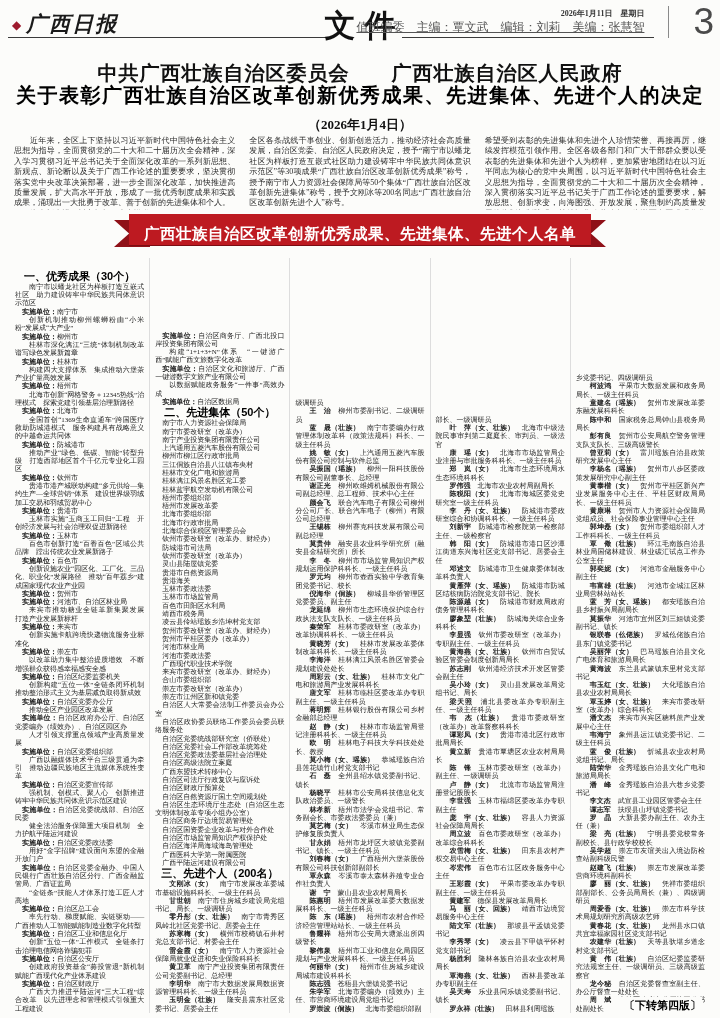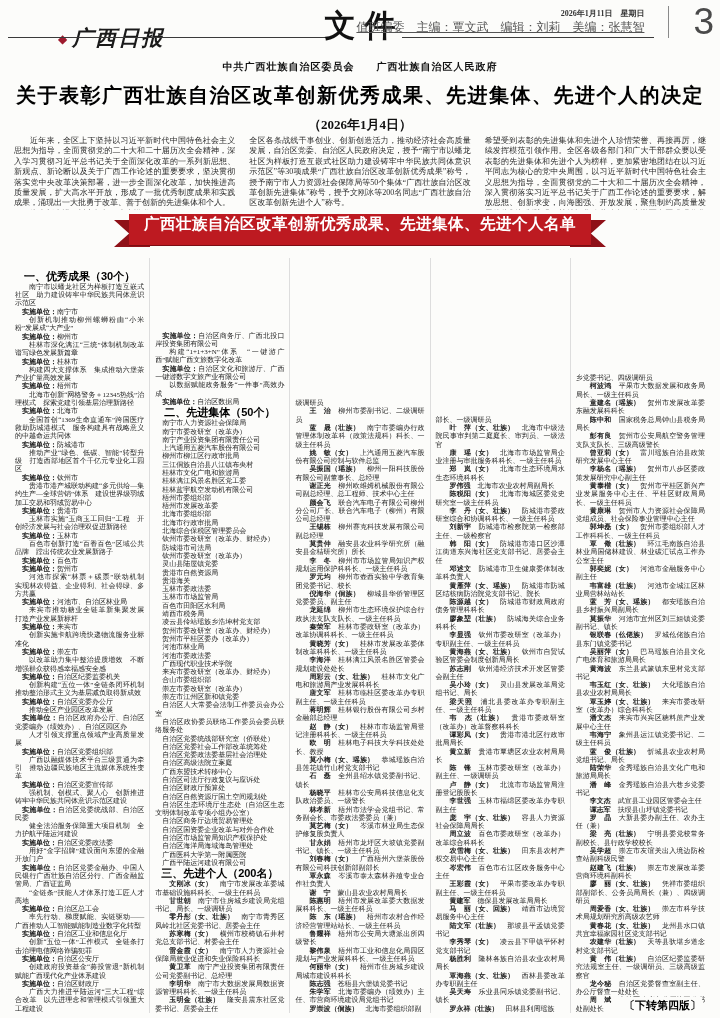--- a/index.html
+++ b/index.html
@@ -1,49 +1,49 @@
 <!DOCTYPE html>
 <html><head>
 <meta charset="utf-8">
 <style>
   html,body{margin:0;padding:0;}
   body{width:720px;height:1018px;background:#efefed;font-family:"Liberation Serif","DejaVu Serif",serif;color:#1c1c1c;}
   .page{position:relative;width:720px;height:1018px;background:#fcfcfa;overflow:hidden;}
 
   
-  .masthead{position:absolute;left:12px;top:24px;font-size:21px;font-weight:bold;font-style:italic;letter-spacing:2px;color:#1a1a1a;white-space:nowrap;margin-left:46px;}
+  .masthead{position:absolute;left:12px;top:10px;font-size:21px;font-weight:bold;font-style:italic;letter-spacing:2px;color:#1a1a1a;white-space:nowrap;}
   .masthead .dia{font-style:normal;color:#9e1b2e;font-size:12px;vertical-align:2px;margin-right:3px;}
   .rule-seg{position:absolute;top:37px;height:1px;background:#3a3a3a;}
   .seg1{left:8px;width:318px;}
   .seg2{left:402px;width:252px;}
   .section-title{position:absolute;left:50%;top:5px;transform:translateX(-50%);font-size:31px;font-weight:bold;letter-spacing:9px;padding-left:9px;color:#111;}
   .pagebox{position:absolute;right:6px;top:4px;display:flex;align-items:center;gap:24px;}
   .pmeta{text-align:right;line-height:1.45;}
   .pdate{font-size:8px;font-weight:bold;color:#333;}
   .pstaff{font-size:12px;color:#555;text-decoration:underline;}
   .pdivider{width:1px;height:32px;background:#8a8a8a;}
   .pagenum{font-size:37px;color:#4a4a4a;font-family:"Liberation Sans","DejaVu Sans",sans-serif;line-height:36px;}
 
   
-  .kicker{position:absolute;top:60px;left:0;right:0;text-align:center;font-weight:bold;font-size:10px;letter-spacing:1px;color:#111;}
+  .kicker{position:absolute;top:60px;left:0;right:0;text-align:center;font-weight:bold;font-size:20px;letter-spacing:1px;color:#111;}
   .headline{position:absolute;top:82px;left:0;right:0;text-align:center;font-family:"Liberation Sans","DejaVu Sans",sans-serif;font-weight:900;font-size:20px;letter-spacing:1.5px;white-space:nowrap;color:#000;}
   .dateline{position:absolute;top:116px;left:0;right:0;text-align:center;font-weight:bold;font-size:13px;color:#111;}
 
   
   .intro{position:absolute;top:136px;left:14px;right:14px;height:74px;display:flex;gap:14px;overflow:hidden;}
   .intro .icol{flex:1;font-size:8px;line-height:10.4px;text-align:justify;color:#2a2a2a;overflow:hidden;}
   .intro p{margin:0;}
   .intro p.ind{text-indent:2em;}
 
   
   .ribbon{position:absolute;top:214px;left:50%;transform:translateX(-50%);width:492px;height:36px;}
   .ribbon .tail{position:absolute;top:6px;width:36px;height:27px;background:#8f1118;}
   .ribbon .tail.l{left:0;clip-path:polygon(0 0,100% 0,100% 100%,0 100%,42% 50%);}
   .ribbon .tail.r{right:0;clip-path:polygon(0 0,100% 0,58% 50%,100% 100%,0 100%);}
-  .ribbon .bar{position:absolute;left:15px;right:15px;top:0;height:31px;background:#bd1a21;display:flex;align-items:flex-start;justify-content:center;box-shadow:0 1px 0 #7c0d13;}
+  .ribbon .bar{position:absolute;left:15px;right:15px;top:0;height:31px;background:#bd1a21;display:flex;align-items:flex-end;justify-content:center;box-shadow:0 1px 0 #7c0d13;}
   .ribbon .bar span{color:#fff;font-family:"Liberation Sans","DejaVu Sans",sans-serif;font-weight:bold;font-size:15.5px;letter-spacing:0.5px;white-space:nowrap;}
 
   
   .list{position:absolute;top:258px;left:10px;right:10px;bottom:5px;display:flex;}
   .col{flex:1;padding:0 5px;border-left:1px solid #ddd;display:flex;flex-direction:column;justify-content:flex-end;overflow:hidden;font-size:7px;line-height:8.3px;text-align:justify;color:#222;}
   .col:first-child{border-left:none;}
   .col p{margin:0;}
   .sec-h{font-family:"Liberation Sans","DejaVu Sans",sans-serif;font-weight:bold;font-size:11px;line-height:13px;text-align:center;text-indent:0;margin:7px 0 5px;color:#000;}
   .item{text-indent:2em;}
   .impl{text-indent:1em;}
@@ -113,22 +113,22 @@
         <p class="item">全国首创“1369生命直通车”跨国医疗救助防城港模式　服务构建具有战略意义的中越命运共同体</p>
         <p class="impl"><b>实施单位：</b>防城港市</p>
         <p class="item">推动产业“绿色、低碳、智能”转型升级　打造西部地区首个千亿元专业化工园区</p>
         <p class="impl"><b>实施单位：</b>钦州市</p>
         <p class="item">贵港市港产城联动构建“多元供给—集约生产—全球营销”体系　建设世界级羽绒加工交易和羽绒贸易中心</p>
         <p class="impl"><b>实施单位：</b>贵港市</p>
         <p class="item">玉林市实施“玉商玉工回归”工程　开创经济发展与社会治理双促进新路径</p>
         <p class="impl"><b>实施单位：</b>玉林市</p>
         <p class="item">百色市创新打造“百香百色”区域公共品牌　蹚出传统农业发展新路子</p>
         <p class="impl"><b>实施单位：</b>百色市</p>
+        <p class="item">创新设施农业“园区化、工厂化、三品化、职业化”发展路径　推动“百年荔乡”建成国家现代农业产业园</p>
         <p class="impl"><b>实施单位：</b>贺州市</p>
-        <p class="item">河池市探索“林票＋碳票”联动机制　实现林农得益、企业得利、社会得绿、多方共赢</p>
         <p class="impl"><b>实施单位：</b>河池市、自治区林业局</p>
         <p class="item">来宾市推动糖业全链革新集聚发展　打造产业发展新标杆</p>
         <p class="impl"><b>实施单位：</b>来宾市</p>
         <p class="item">创新实施卡航跨境快递物流服务业标准化</p>
         <p class="impl"><b>实施单位：</b>崇左市</p>
         <p class="item">以改革助力集中整治提质增效　不断增强群众获得感幸福感安全感</p>
         <p class="impl"><b>实施单位：</b>自治区纪委监委机关</p>
         <p class="item">创新构建“五位一体”全链条闭环机制　推动整治形式主义为基层减负取得新成效</p>
         <p class="impl"><b>实施单位：</b>自治区党委办公厅</p>
         <p class="item">推动全区产业园区改革发展</p>

